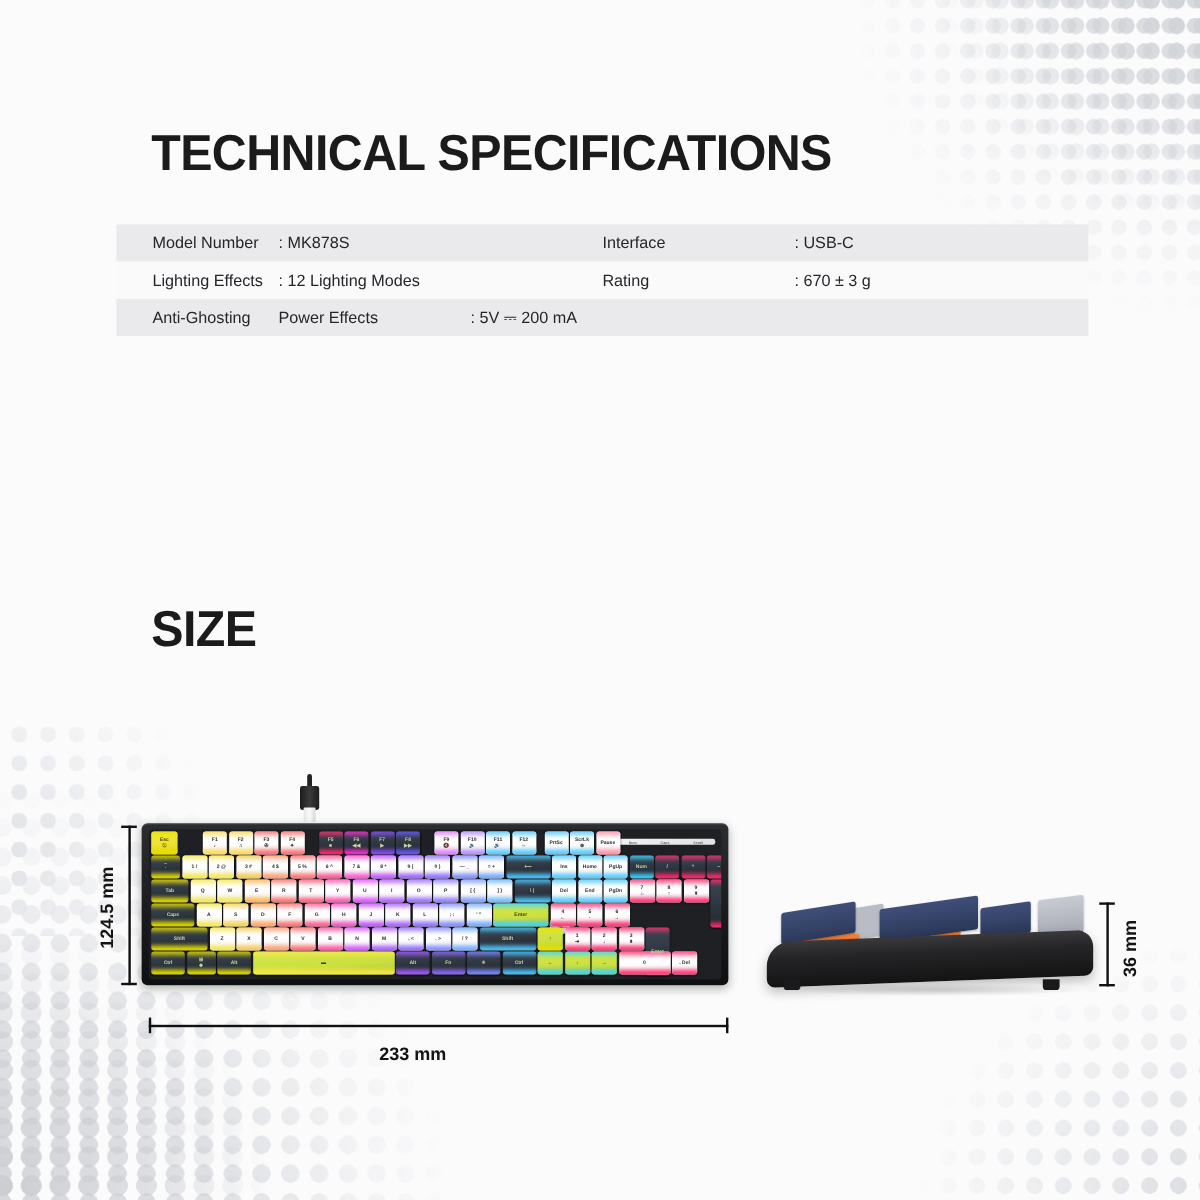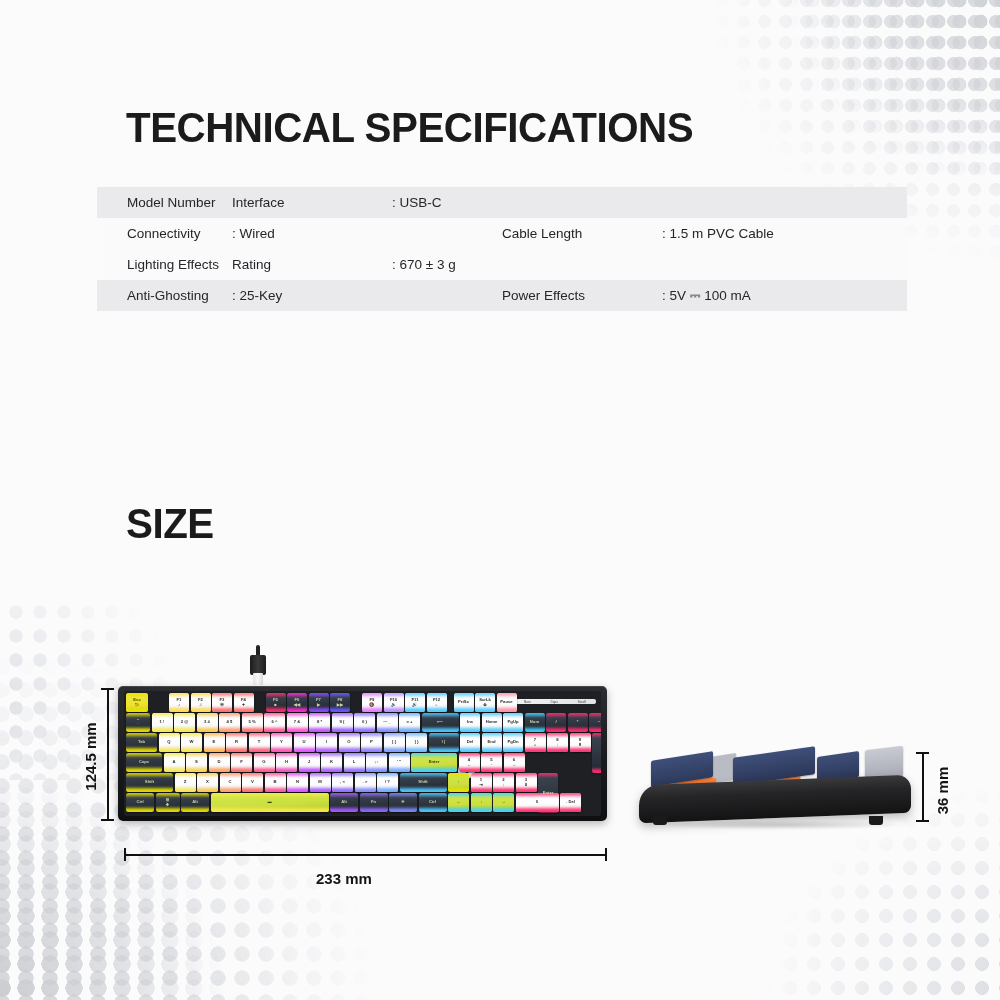--- a/index.html
+++ b/index.html
@@ -221,39 +221,34 @@
 <div class="halftone ht-bl2"></div>
 <div class="halftone ht-br"></div>
 <div class="halftone ht-ml"></div>
 
 <div class="heading" id="tech-title">TECHNICAL SPECIFICATIONS</div>
 <div class="heading" id="size-title">SIZE</div>
 
 <div class="spec-table" id="spec-table">
     <div class="spec-row odd">
       <div class="cell c-label">Model Number</div>
+      <div class="cell c-value">: MK878S</div>
       <div class="cell c-label2">Interface</div>
       <div class="cell c-value2">: USB-C</div>
     </div>
     <div class="spec-row even">
-      <div class="cell c-label">Connectivity</div>
-      <div class="cell c-value">: Wired</div>
-      <div class="cell c-label2">Cable Length</div>
-      <div class="cell c-value2">: 1.5 m PVC Cable</div>
-    </div>
-    <div class="spec-row even">
       <div class="cell c-label">Lighting Effects</div>
+      <div class="cell c-value">: 12 Lighting Modes</div>
       <div class="cell c-label2">Rating</div>
       <div class="cell c-value2">: 670 ± 3 g</div>
     </div>
     <div class="spec-row odd">
       <div class="cell c-label">Anti-Ghosting</div>
-      <div class="cell c-value">: 25-Key</div>
       <div class="cell c-label2">Power Effects</div>
-      <div class="cell c-value2">: 5V ⎓ 100 mA</div>
+      <div class="cell c-value2">: 5V ⎓ 200 mA</div>
     </div>
   </div>
 
 <div id="size-diagram">
 
   <div class="dim-line vline" style="left:107px; top:688px; height:133px;"></div>
   <div class="cap-h" style="left:101px; top:688px;"></div>
   <div class="cap-h" style="left:101px; top:819px;"></div>
   <div class="dim-label rot" style="left:50px; top:748px; width:80px; text-align:center;">124.5 mm</div>
 

